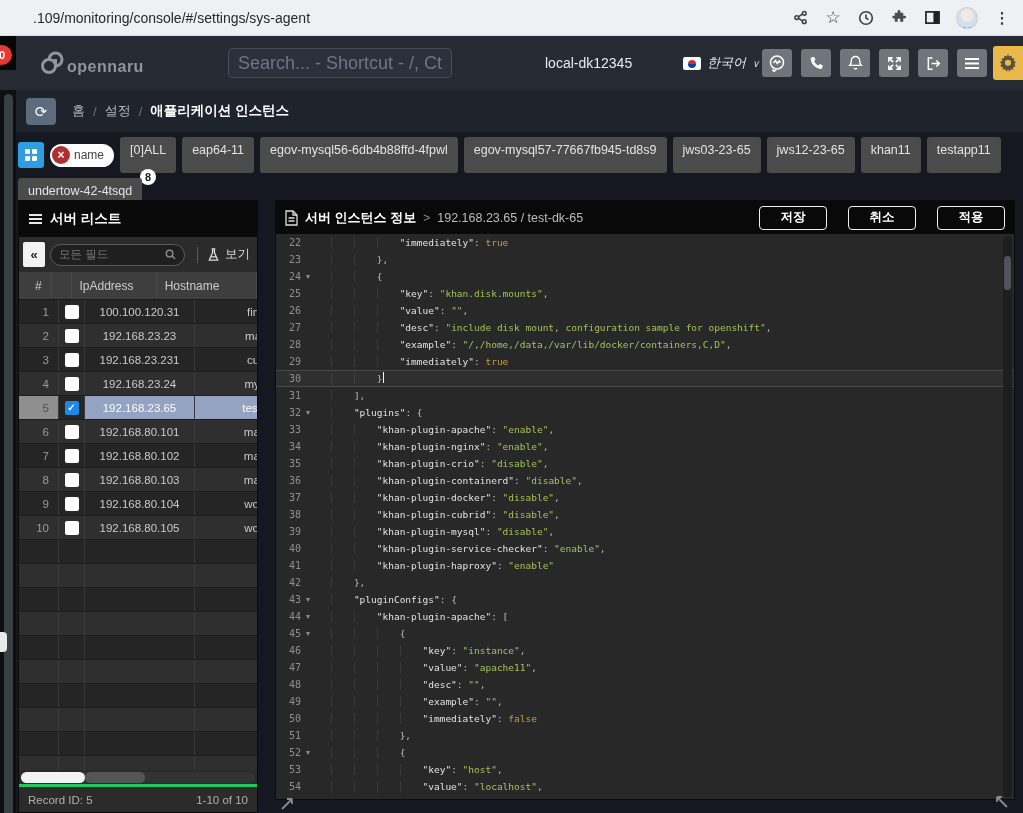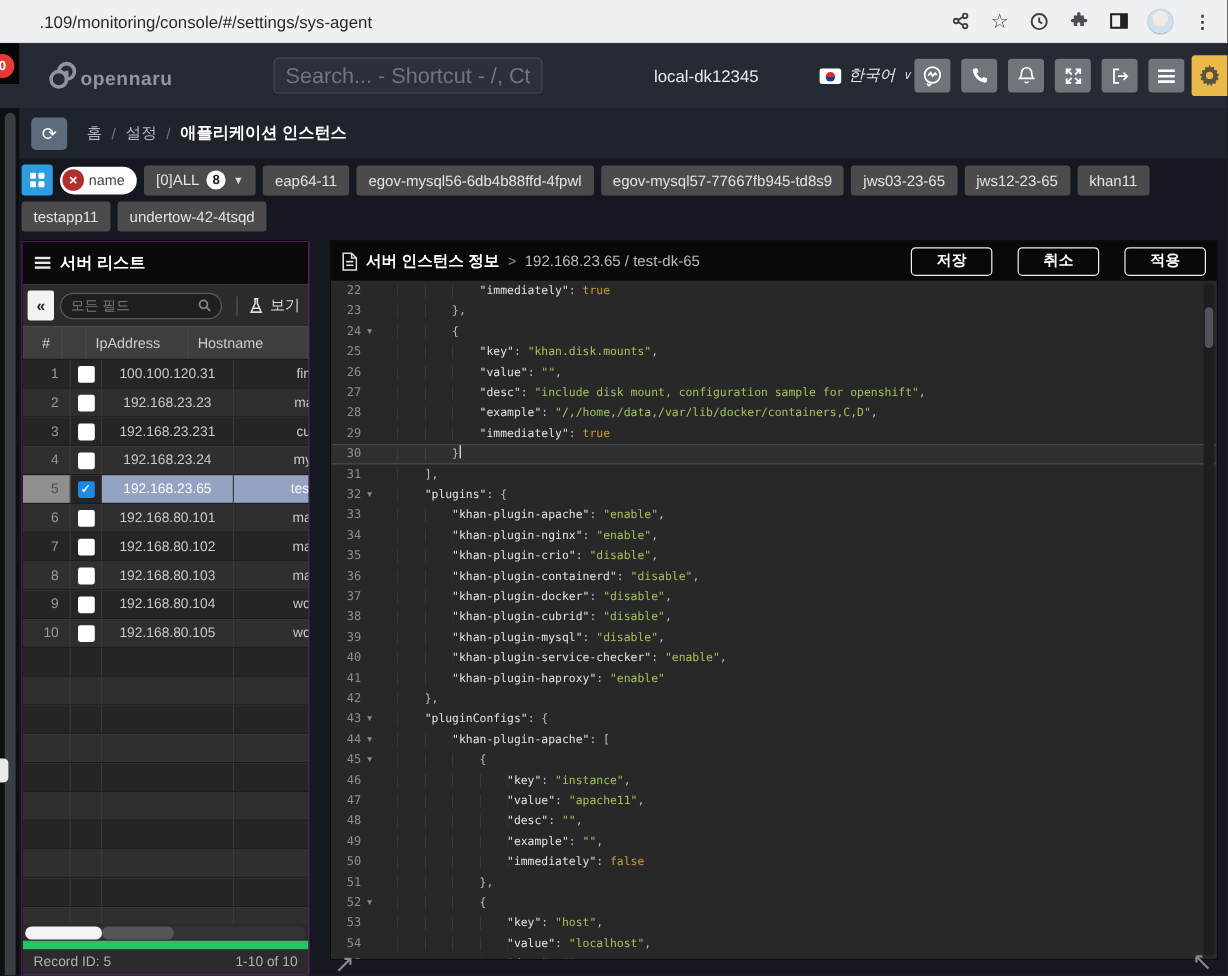--- a/index.html
+++ b/index.html
@@ -40,21 +40,21 @@
   .crumbs .last{color:#fff;font-weight:bold;font-size:13.5px;}
 
   
   #filterzone{position:absolute;top:137px;left:18px;width:990px;display:flex;flex-wrap:wrap;gap:5px 6px;align-items:center;}
   .gridbtn{width:26px;height:26px;background:var(--accent);border-radius:3px;display:flex;align-items:center;justify-content:center;}
   .gridbtn i{width:12px;height:12px;display:grid;grid-template-columns:5px 5px;grid-template-rows:5px 5px;gap:2px;}
   .gridbtn b{background:#fff;border-radius:1px;}
   .pill{height:23px;background:#fdfdfd;border-radius:12px;display:flex;align-items:center;padding:0 10px 0 2px;gap:4px;}
   .pill .x{width:18px;height:18px;border-radius:50%;background:#b03030;color:#fff;font-size:12px;font-weight:bold;display:flex;align-items:center;justify-content:center;}
   .pill span{font-size:12px;color:#444;}
-  .tag{height:25px;line-height:26px;background:#4b4b4b;border-radius:3px;padding:0 10px;font-size:12.5px;color:#e3e3e3;white-space:nowrap;}
+  .tag{height:36px;line-height:26px;background:#4b4b4b;border-radius:3px;padding:0 10px;font-size:12.5px;color:#e3e3e3;white-space:nowrap;flex-direction:column;}
   .tag.all{display:flex;align-items:center;gap:6px;}
   .tag.all .cnt{width:16px;height:16px;border-radius:50%;background:#fff;color:#222;font-size:11px;font-weight:bold;display:flex;align-items:center;justify-content:center;}
   .tag.all .car{font-size:9px;color:#ddd;}
 
   
   #left-strip{position:absolute;top:90px;left:0;width:16px;bottom:0;background:#0d0f13;}
   #left-strip .bar{position:absolute;left:4px;top:4px;bottom:0;width:9px;background:#3a3e45;border-radius:5px 5px 0 0;}
   #left-strip .handle{position:absolute;left:0;top:542px;width:7px;height:20px;background:#e9e9e9;border-radius:0 4px 4px 0;}
 
   
@@ -82,21 +82,21 @@
   .srow .c-num{color:#9a9a9a;}
   .srow .c-ip,.srow .c-host{justify-content:center;padding-left:0;}
   .cbx{width:14px;height:14px;background:#fff;border-radius:2px;display:flex;align-items:center;justify-content:center;}
   .srow.sel .c-num{background:#8f8f8f;color:#4f4f4f;}
   .srow.sel .c-ip,.srow.sel .c-host{background:var(--selection);color:#fbfbfb;}
   .srow.sel .cbx{background:#1e88e5;color:#fff;font-size:10px;font-weight:bold;}
   .hscroll{position:absolute;left:0;right:0;bottom:28px;height:14px;background:#2b2b2b;display:flex;align-items:center;}
   .hscroll .track{position:absolute;left:2px;right:2px;height:11px;background:#333;border-radius:6px;}
   .hscroll .white{position:absolute;left:2px;width:64px;height:11px;background:#f3f3f3;border-radius:6px;}
   .hscroll .thumb{position:absolute;left:66px;width:60px;height:11px;background:#555;border-radius:6px;}
-  .sp-foot{position:absolute;left:0;right:0;bottom:0;height:28px;background:#2b2b2b;display:flex;align-items:center;justify-content:space-between;padding:0 9px;font-size:11.5px;color:#b0b0b0;border-top:7px solid #22c55e;}
+  .sp-foot{position:absolute;left:0;right:0;bottom:0;height:28px;background:#2b2b2b;display:flex;align-items:center;justify-content:space-between;padding:0 9px;font-size:11.5px;color:#b0b0b0;border-top:3px solid #22c55e;}
 
   
   #instance-panel{position:absolute;left:275px;top:200px;width:740px;height:600px;background:#282828;border:1px solid #0b0b0b;}
   .ip-head{height:33px;background:#090909;display:flex;align-items:center;padding:0 9px;color:#fff;}
   .ip-head .ttl{font-size:13px;font-weight:bold;margin-left:7px;}
   .ip-head .gt{color:#8a8a8a;margin:0 7px;font-size:12px;}
   .ip-head .sub{color:#bbb;font-size:12.5px;}
   .hbtns{margin-left:auto;display:flex;gap:21px;}
   .hbtn{min-width:68px;height:24px;border:1px solid #f0f0f0;border-radius:4px;background:transparent;color:#fff;font-weight:bold;font-size:12.5px;font-family:"Liberation Sans",sans-serif;}
   #editor{position:absolute;top:33px;left:0;right:0;bottom:0;background:#282828;overflow:hidden;}

